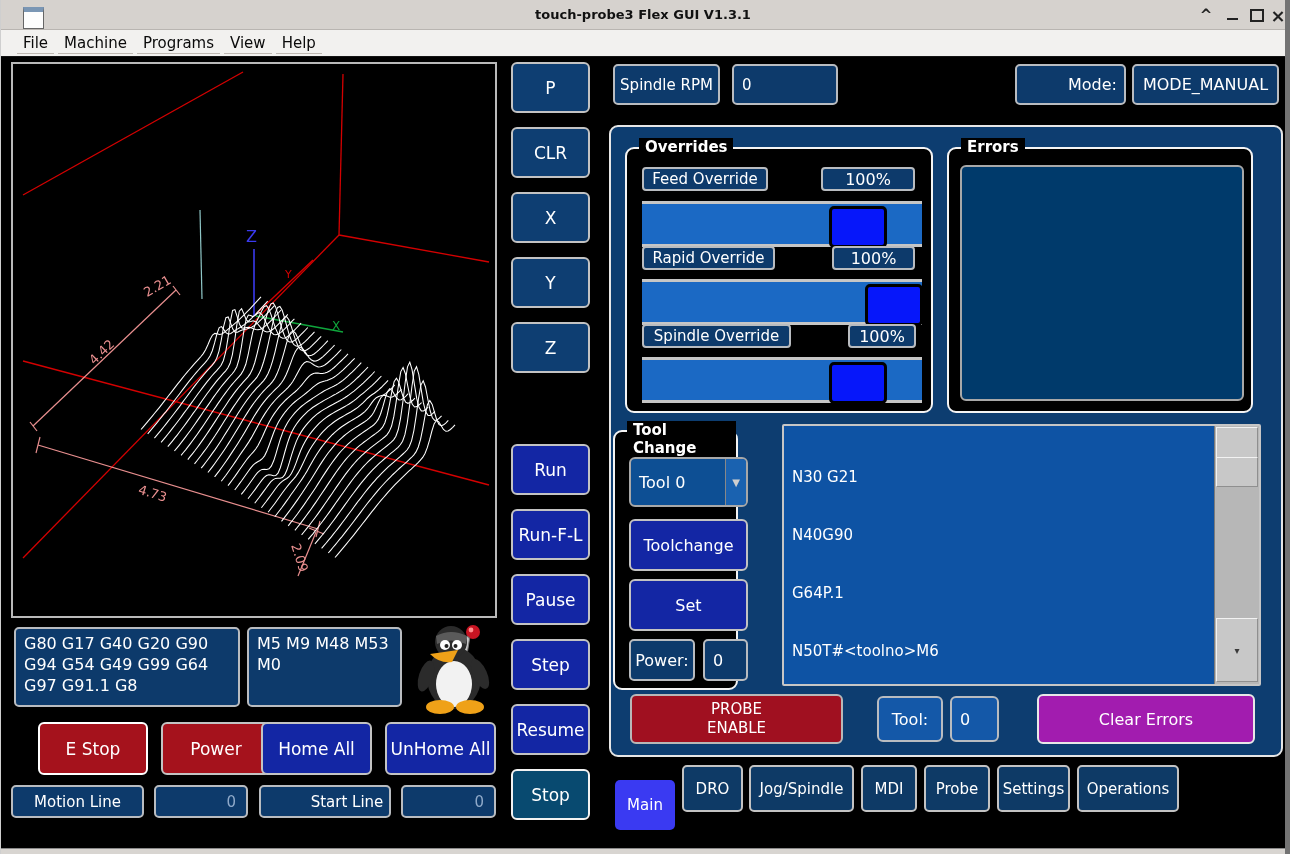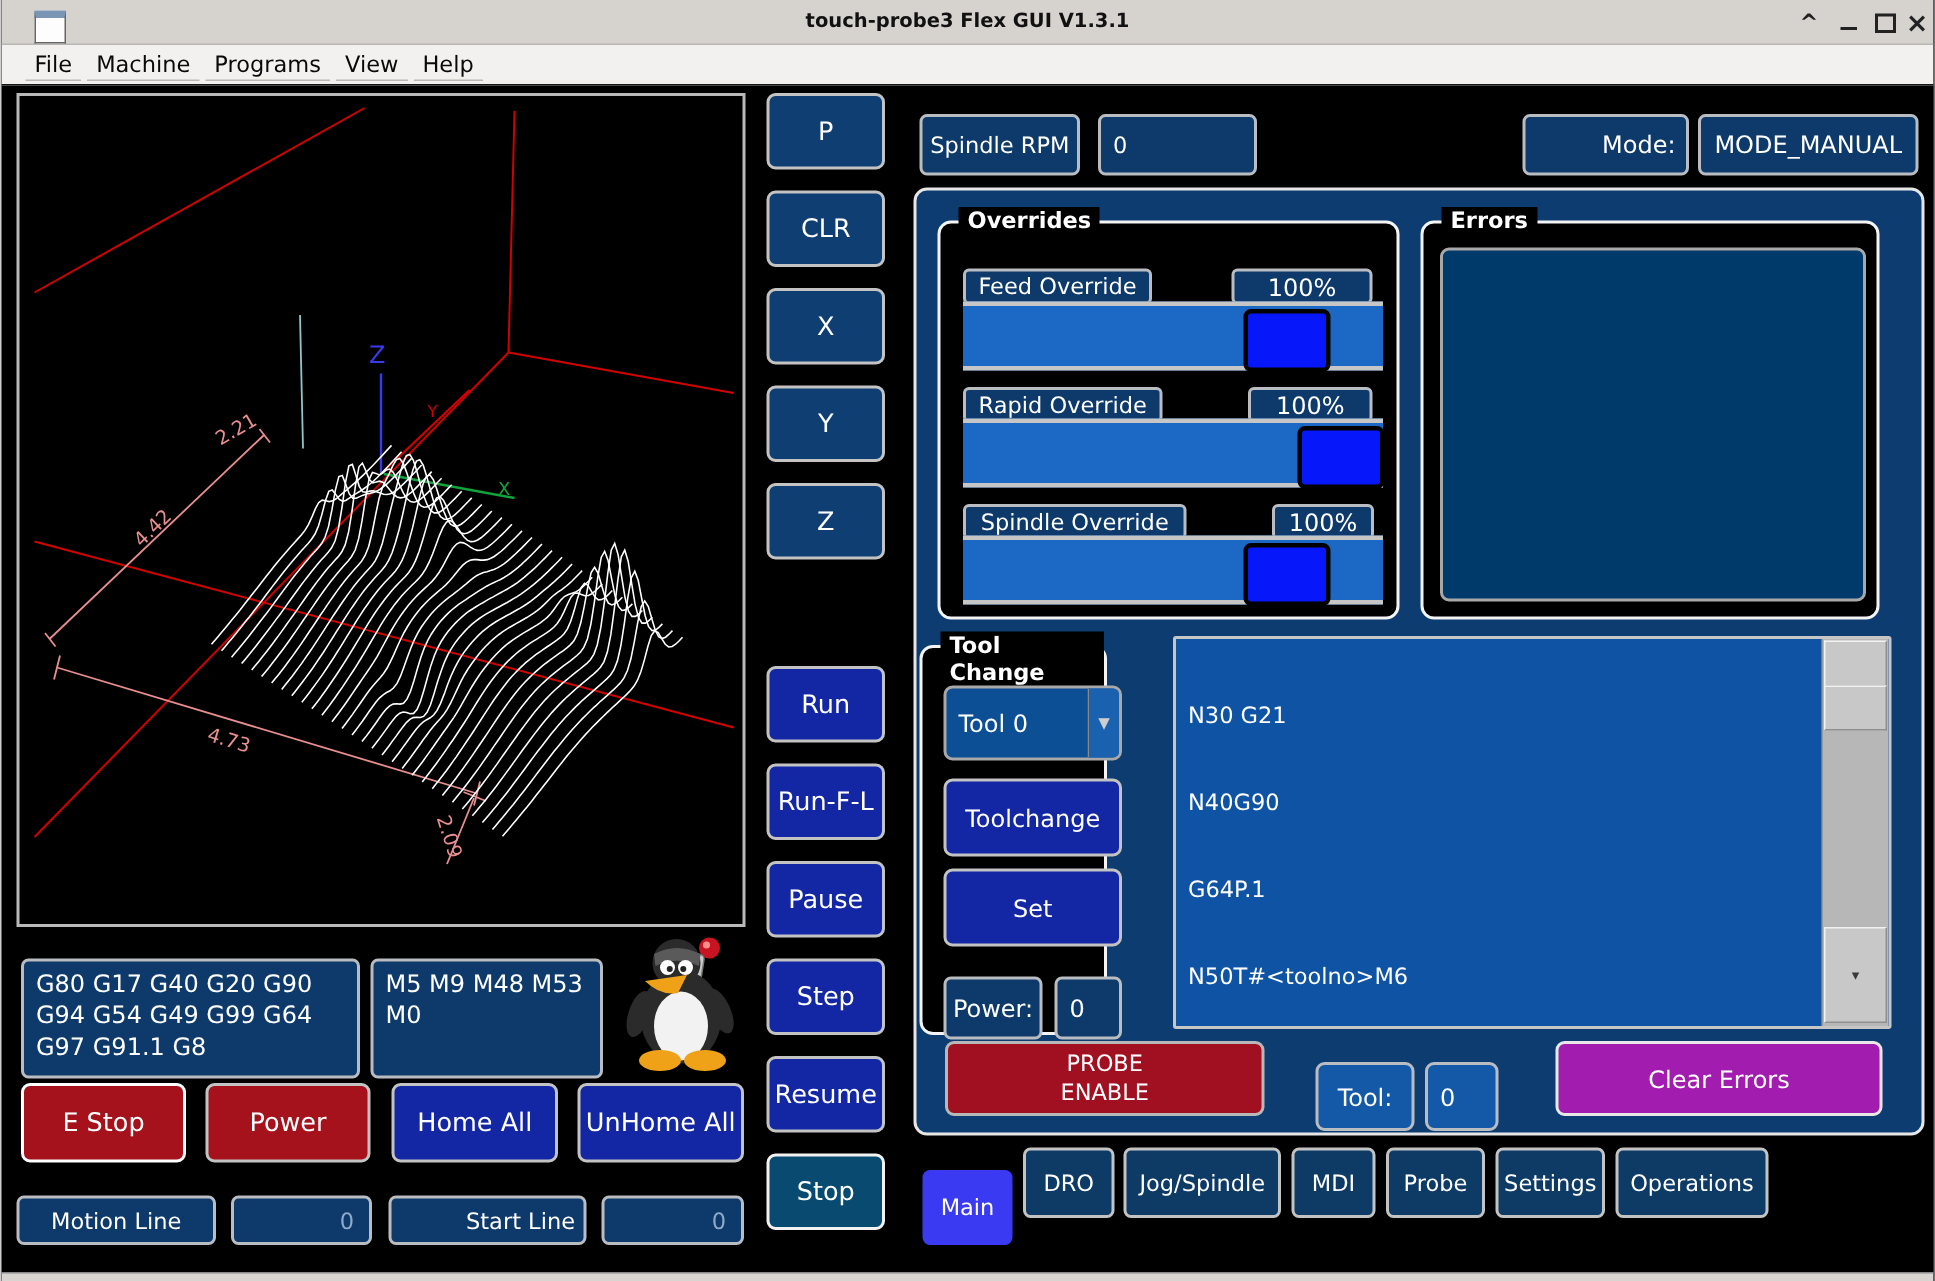--- a/index.html
+++ b/index.html
@@ -1,43 +1,43 @@
 <!DOCTYPE html>
 <html><head>
 <meta charset="utf-8">
 <style>
   html,body{margin:0;padding:0;background:#333;}
   #window{
     position:relative;width:1290px;height:854px;overflow:hidden;
     background:#000;font-family:"DejaVu Sans",sans-serif;
-    border-left:1px solid #cfcfcf;border-right:1px solid #737373;box-sizing:border-box;
+    border-left:1px solid #cfcfcf;border-right:5px solid #737373;box-sizing:border-box;
   }
   .abs{position:absolute;box-sizing:border-box;}
   
   #titlebar{left:0;top:0;width:100%;height:30px;background:#d6d2ce;border-bottom:1px solid #b9b5b1;
     display:flex;align-items:center;}
   #title-text{position:absolute;left:0;right:0;text-align:center;font-size:13px;font-weight:bold;color:#111;}
   #win-icon{position:absolute;left:22px;top:7px;width:19px;height:16px;background:#fdfdfd;border:1px solid #666;border-top:5px solid #7a96b4;}
   .winctl{position:absolute;top:0;height:30px;width:26px;display:flex;align-items:center;justify-content:center;color:#222;font-weight:bold;font-size:15px;cursor:default;}
   #ctl-shade{left:1192px;}
   #ctl-min{left:1218px;}
   #ctl-min span{display:block;width:11px;border-bottom:2px solid #222;margin-top:8px;}
   #ctl-max{left:1243px;}
   #ctl-max span{display:block;width:10px;height:9px;border:2px solid #222;}
   #ctl-close{left:1264px;font-size:18px;}
   #menubar{left:0;top:30px;width:100%;height:27px;background:#f2f1ef;border-bottom:1px solid #141414;
     display:flex;align-items:center;gap:4px;padding-left:16px;}
   .menu-item{font-size:15px;color:#0a0a0a;padding:2px 6px 1px 6px;border-bottom:1px solid #beb8b2;cursor:default;}
   
   .box{background:#0d3a6b;border:2px solid #b9bcc0;border-radius:5px;color:#fff;
-    display:flex;align-items:center;justify-content:center;font-size:15px;margin-top:12px;}
+    display:flex;align-items:center;justify-content:center;font-size:15px;}
   .btn{background:#0e3e72;border:2px solid #c3c3c3;border-radius:6px;color:#fff;
     display:flex;align-items:center;justify-content:center;font-size:17px;cursor:default;}
   .btn-royal{background:#1326a4;}
-  .btn-red{background:#a5121c;}
+  .btn-red{background:#a5121c;margin-left:24px;}
   .btn-med{background:#a21caf;}
   
   #viewport{left:10px;top:62px;width:486px;height:556px;background:#000;border:2px solid #b9b9b9;}
   
   #gcodes-box{left:13px;top:627px;width:226px;height:80px;justify-content:flex-start;align-items:flex-start;flex-direction:column;padding:4px 8px;font-size:16px;line-height:21px;}
   #mcodes-box{left:246px;top:627px;width:155px;height:80px;justify-content:flex-start;align-items:flex-start;flex-direction:column;padding:4px 8px;font-size:16px;line-height:21px;}
   #estop-btn{left:13px;top:722px;width:110px;height:53px;border-color:#ffffff;}
   #power-btn{left:136px;top:722px;width:110px;height:53px;}
   #homeall-btn{left:260px;top:722px;width:111px;height:53px;}
   #unhomeall-btn{left:384px;top:722px;width:111px;height:53px;}

